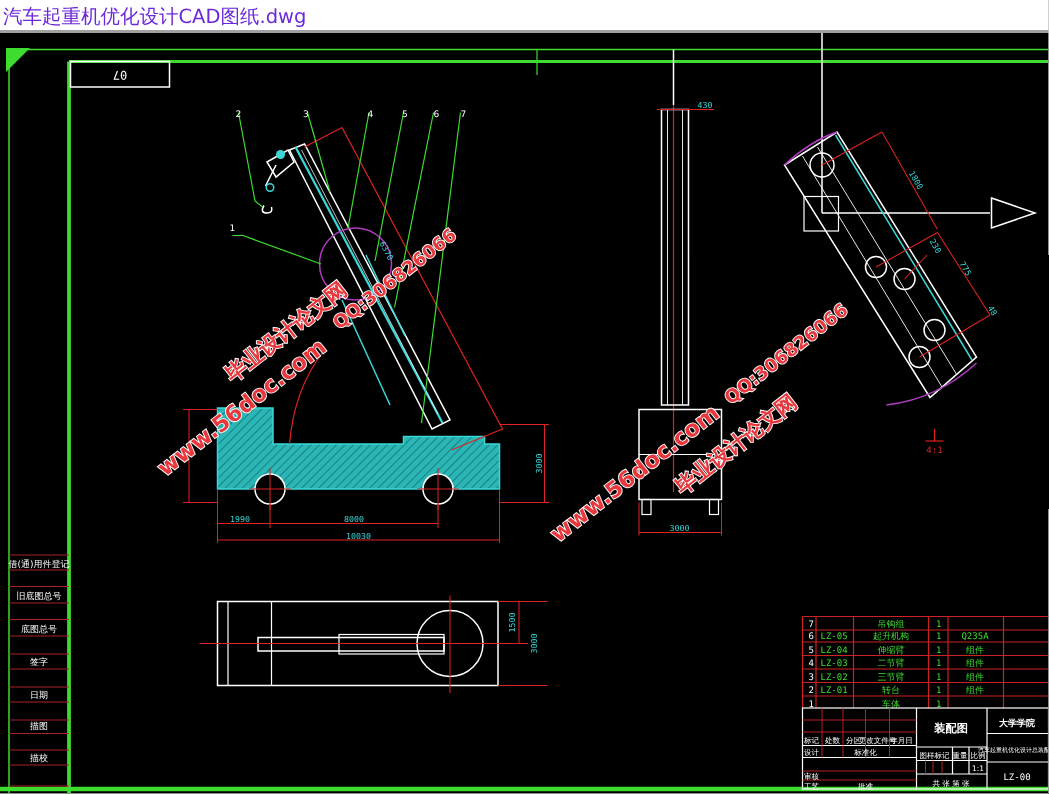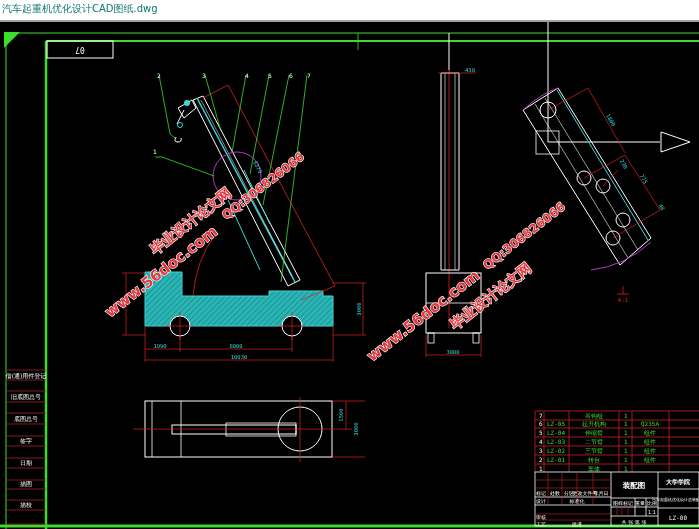--- a/index.html
+++ b/index.html
@@ -1,19 +1,19 @@
 <!DOCTYPE html>
 <html><head>
 <meta charset="utf-8">
 <style>
   * { margin:0; padding:0; box-sizing:border-box; }
   html, body { width:699px; height:529px; overflow:hidden; background:#ffffff; }
   body { font-family: "DejaVu Sans", sans-serif; position:relative; }
   .titlebar { position:absolute; left:0; top:0; width:699px; height:22px; background:#ffffff; border-bottom:2px solid #a0a0a0; }
-  .titlebar .title { position:absolute; left:2px; top:2px; font-size:10px; color:#0f766e; white-space:nowrap; }
+  .titlebar .title { position:absolute; left:2px; top:2px; font-size:13px; color:#6d28d9; white-space:nowrap; }
   .canvas { position:absolute; left:0; top:22px; width:699px; height:507px; background:#000000; overflow:hidden; }
   .canvas svg { position:absolute; left:0; top:0; }
   .cad-text { font-family: "DejaVu Sans Mono", monospace; }
   .wm { font-family: "DejaVu Sans", sans-serif; font-weight:bold; fill:#e8383d; stroke:#ffffff; stroke-width:1.2; paint-order:stroke; }
 </style>
 </head>
 <body>
 
 <div class="titlebar">
   <span class="title">汽车起重机优化设计CAD图纸.dwg</span>

